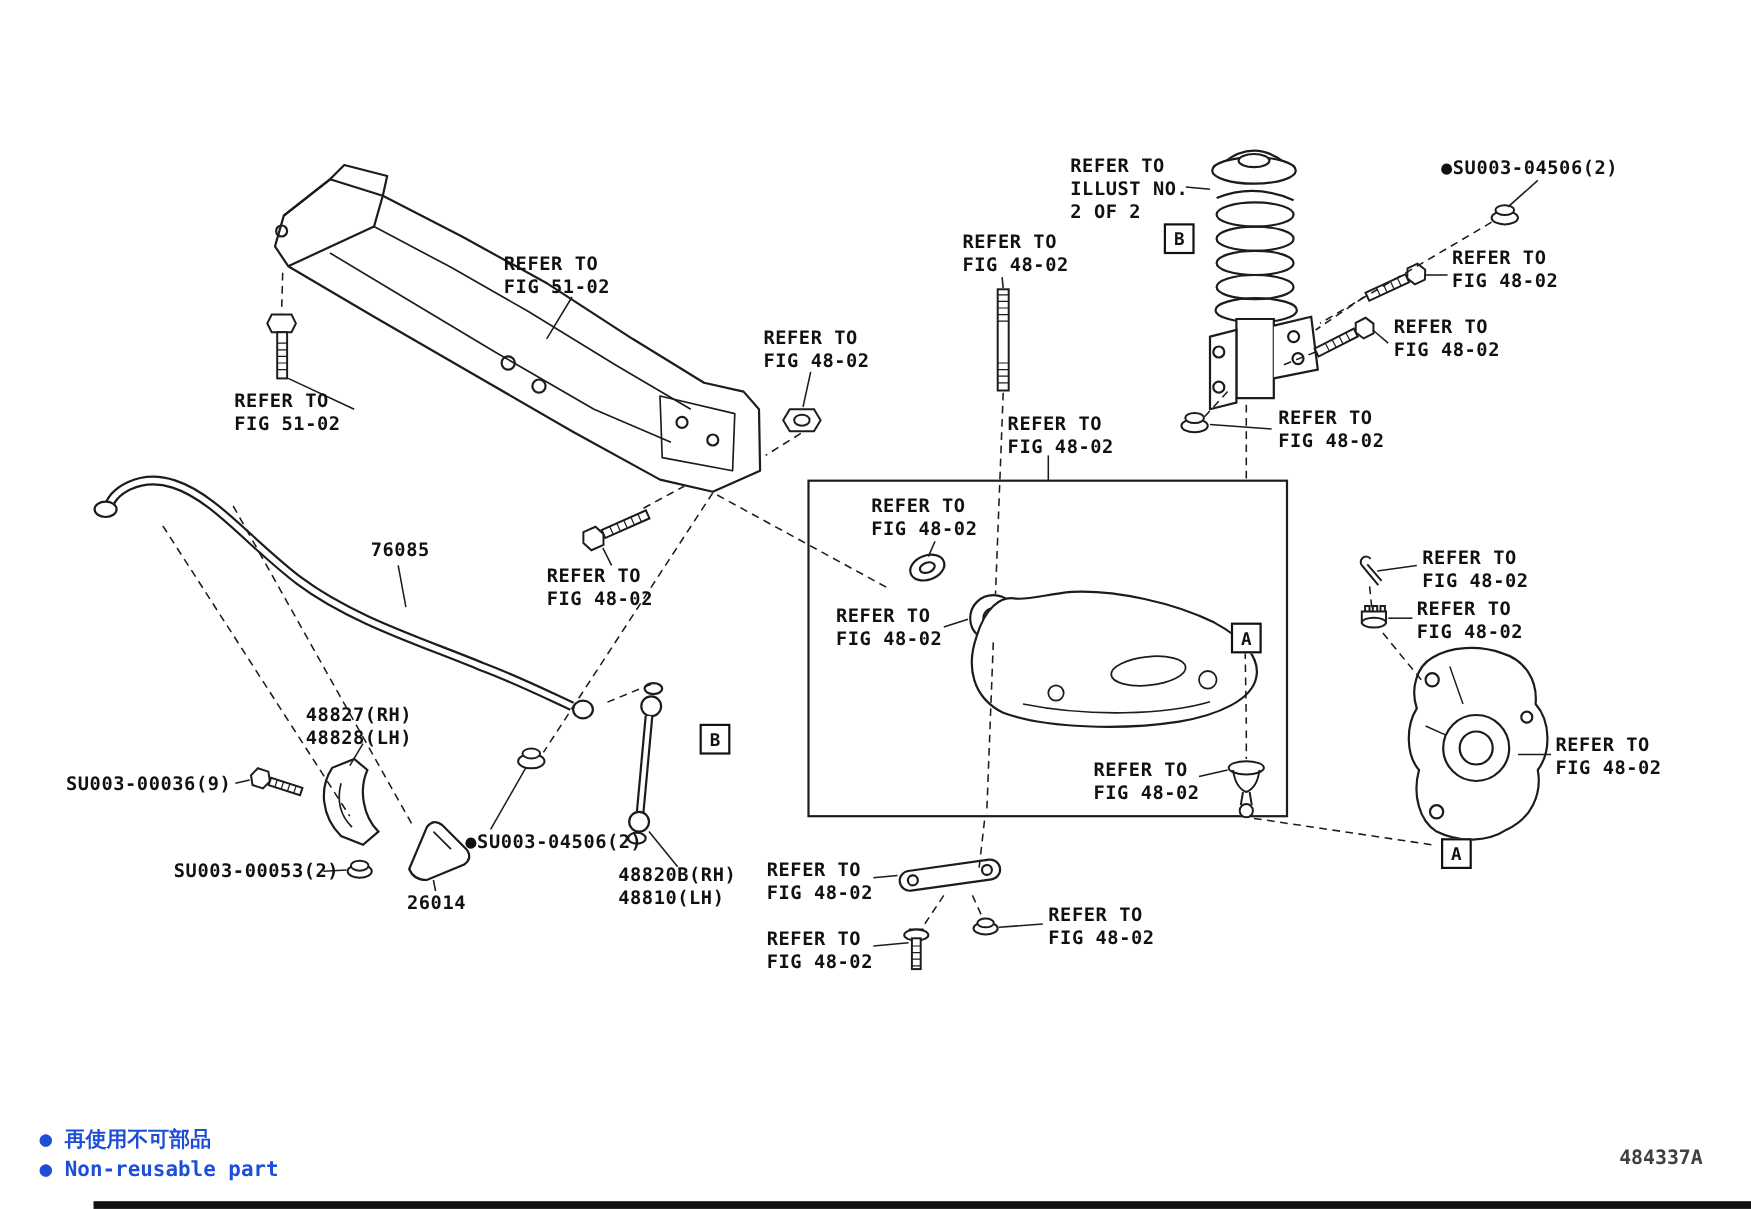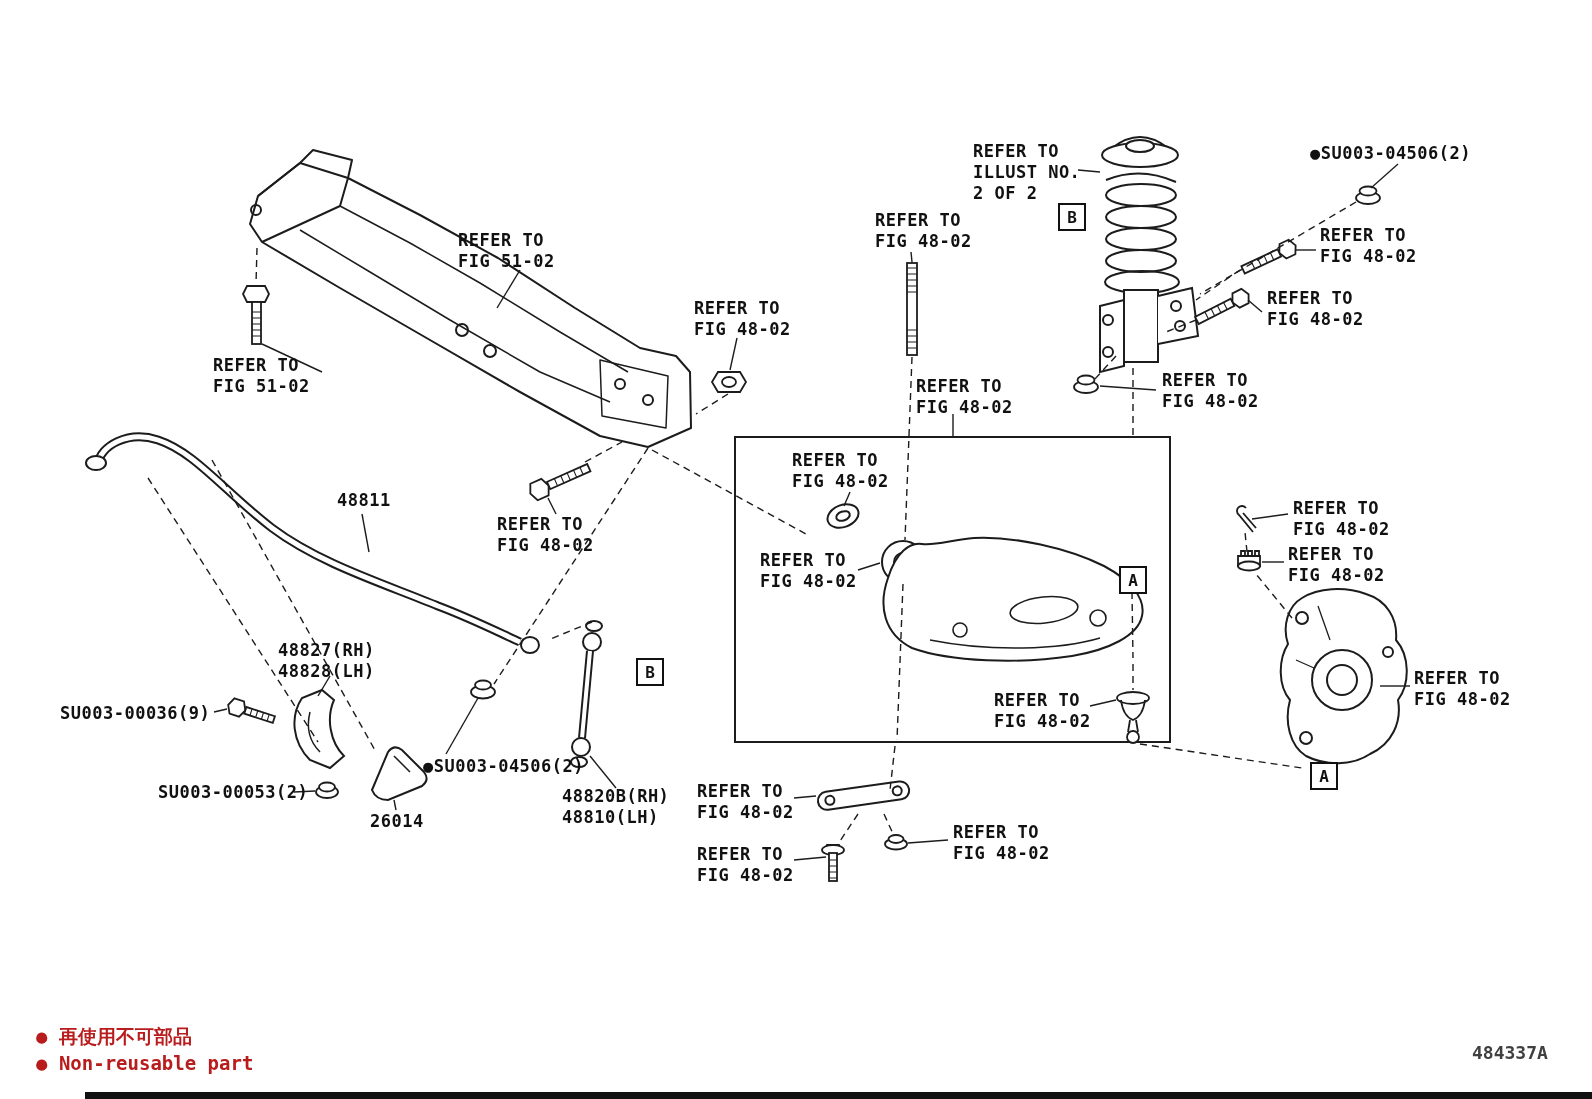--- a/index.html
+++ b/index.html
@@ -4,21 +4,21 @@
 <style>
   html,body{margin:0;padding:0;background:#ffffff;}
   .page{position:relative;width:1592px;height:1099px;background:#ffffff;overflow:hidden;
         font-family:"DejaVu Sans Mono",monospace;}
   svg{position:absolute;left:0;top:0;}
   .label{position:absolute;font:bold 17px/21px "DejaVu Sans Mono",monospace;color:#111;
          white-space:pre-line;letter-spacing:0.5px;}
   .callout{position:absolute;width:24px;height:24px;border:2px solid #111;background:#fff;
            display:flex;align-items:center;justify-content:center;
            font:bold 16px "DejaVu Sans Mono",monospace;color:#111;}
-  .legend-line{position:absolute;font:bold 19px/24px "DejaVu Sans Mono",monospace;color:#b91c1c;}
+  .legend-line{position:absolute;font:bold 19px/24px "DejaVu Sans Mono",monospace;color:#1d4ed8;}
   .fig-code{position:absolute;font:bold 18px "DejaVu Sans Mono",monospace;color:#404040;}
   .hscroll{position:absolute;left:85px;right:0;bottom:0;height:7px;background:#111;}
 </style>
 </head>
 <body>
 
 <div class="page">
 
   <svg width="1592" height="1099" viewBox="0 0 1592 1099">
 
@@ -286,21 +286,21 @@
   <div class="label" style="left:994px;top:690px">REFER TO
 FIG 48-02</div>
   <div class="label" style="left:1293px;top:498px">REFER TO
 FIG 48-02</div>
   <div class="label" style="left:1288px;top:544px">REFER TO
 FIG 48-02</div>
   <div class="label" style="left:1414px;top:668px">REFER TO
 FIG 48-02</div>
   <div class="label" style="left:497px;top:514px">REFER TO
 FIG 48-02</div>
-  <div class="label" style="left:337px;top:490px">48811</div>
+  <div class="label" style="left:337px;top:490px">76085</div>
   <div class="label" style="left:278px;top:640px">48827(RH)
 48828(LH)</div>
   <div class="label" style="left:60px;top:703px">SU003-00036(9)</div>
   <div class="label" style="left:158px;top:782px">SU003-00053(2)</div>
   <div class="label" style="left:370px;top:811px">26014</div>
   <div class="label" style="left:423px;top:756px">●SU003-04506(2)</div>
   <div class="label" style="left:562px;top:786px">48820B(RH)
 48810(LH)</div>
   <div class="label" style="left:697px;top:781px">REFER TO
 FIG 48-02</div>

